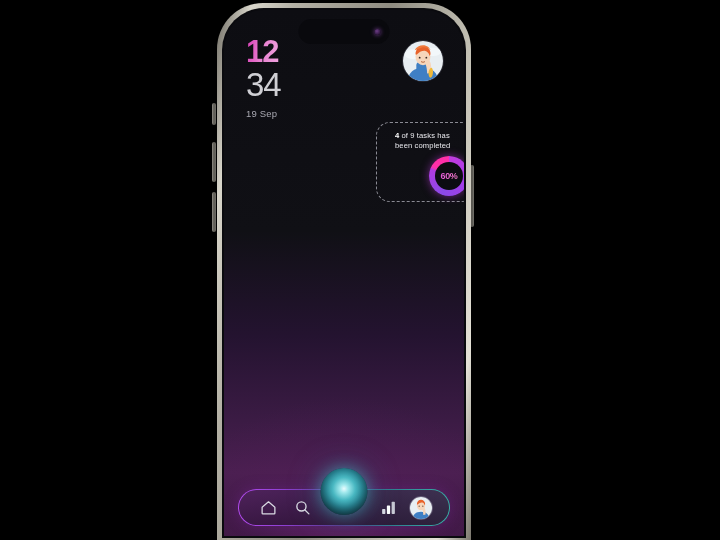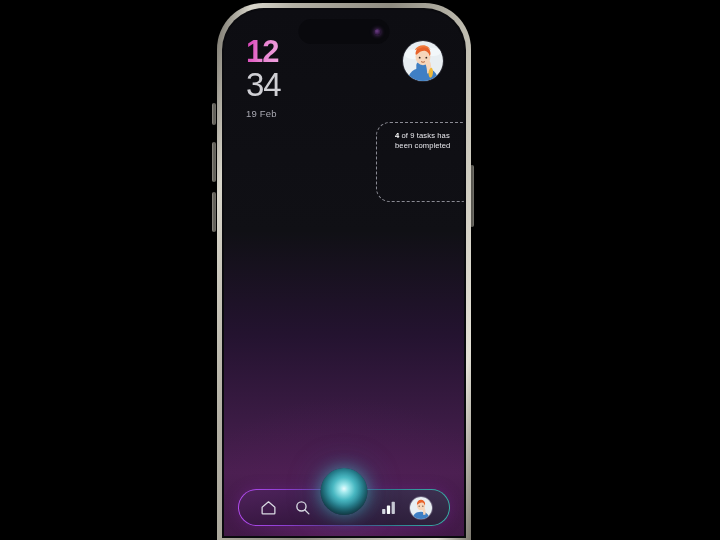--- a/index.html
+++ b/index.html
@@ -158,21 +158,21 @@
       <div class="screen">
 
         <div class="island">
           <div class="island-cam"></div>
         </div>
 
         <div class="header">
           <div class="clock-block">
             <div class="clock-hour">12</div>
             <div class="clock-min">34</div>
-            <div class="clock-date">19 Feb</div>
+            <div class="clock-date">19 Sep</div>
           </div>
         </div>
 
         <div class="avatar-top">
           <svg class="avatar-svg" viewBox="0 0 48 48">
             <rect width="48" height="48" fill="#e8eef2"></rect>
             <ellipse cx="13" cy="16" rx="11" ry="6" fill="#f2f7fa"></ellipse>
             <ellipse cx="36" cy="13" rx="10" ry="5" fill="#f2f7fa"></ellipse>
             <path d="M6 48c0-10 7-16 18-16s18 6 18 16z" fill="#3f7fc4"></path>
             <path d="M16 29c0-3 3-5 8-5s8 2 8 5v5H16z" fill="#3f7fc4"></path>
@@ -185,20 +185,27 @@
             <path d="M27 22c2-1 5 1 6 4s1 9 1 12l-5 1c0-4-1-9-2-12s-1-4 0-5z" fill="#f6d5bb"></path>
             <path d="M31 36c1-3 2-4 3-4s2 2 2 5-1 7-3 7-3-5-2-8z" fill="#f0b93a"></path>
           </svg>
         </div>
 
 
         <div class="task-widget">
           <div class="task-text">
             <b>4</b><span> of 9 tasks has been completed</span>
           </div>
+          <div class="ring-wrap">
+            <div class="ring">
+              <div class="ring-hole">
+                <span class="ring-pct">60%</span>
+              </div>
+            </div>
+          </div>
         </div>
 
         <div class="nav-zone">
           <div class="nav-pill">
 
             <div class="nav-item">
               <svg width="17" height="17" viewBox="0 0 24 24" fill="none" stroke="#d9d9e2" stroke-width="1.8" stroke-linecap="round" stroke-linejoin="round">
                 <path d="M3 11.5 12 4l9 7.5V20a1 1 0 0 1-1 1H4a1 1 0 0 1-1-1z"></path>
               </svg>
             </div>

